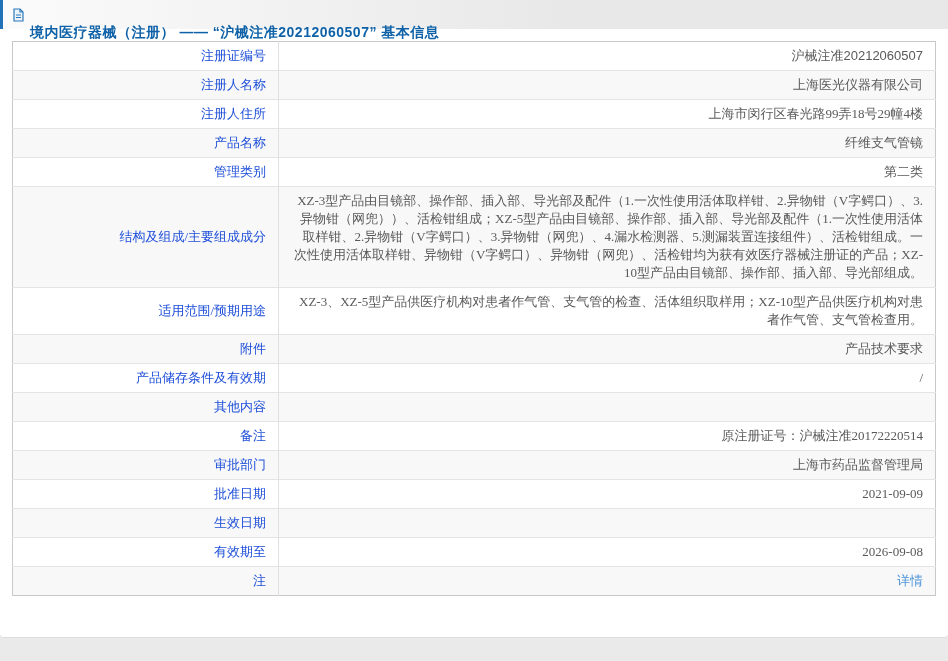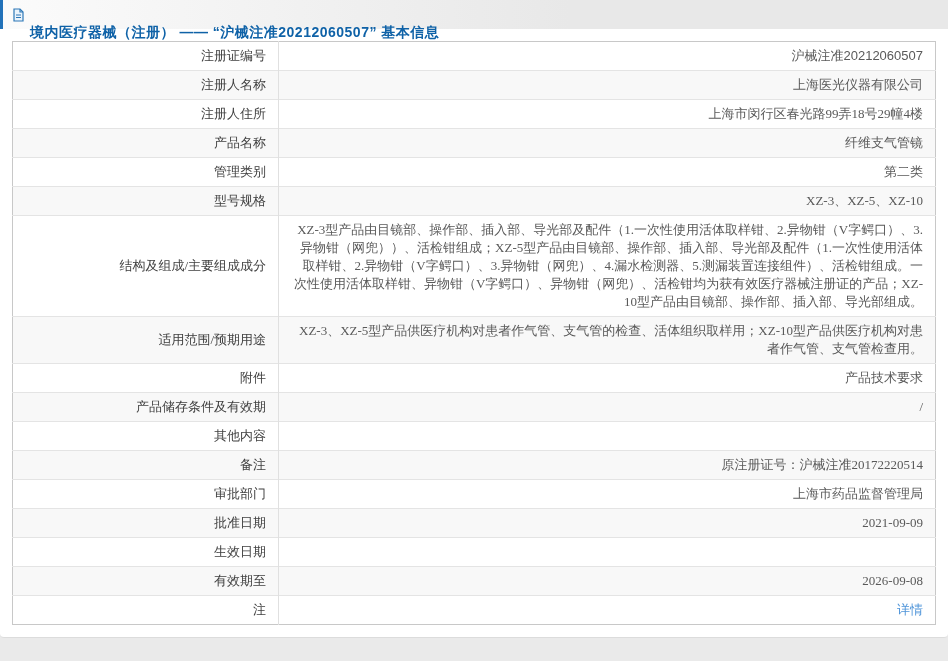--- a/index.html
+++ b/index.html
@@ -44,21 +44,21 @@
   table.info tr + tr td{border-top:1px solid #e4e4e4;font-family:Liberation Serif, serif;}
   td{
     font-size:13px;line-height:18px;color:#595959;
     padding:5px 12px;vertical-align:middle;
     height:17px;
   }
   td.label{
     width:241px;
     text-align:right;
     border-right:1px solid #e0e0e0;
-    color:#404040;
+    color:#1d4ed8;
     white-space:nowrap;
   }
   td.value{text-align:right;word-break:break-all;}
   td.value a{
     color:#4e94d9;text-decoration:none;cursor:pointer;
   }
 </style>
 </head>
 <body>
 
@@ -89,24 +89,20 @@
           <td class="label"><span>注册人住所</span></td>
           <td class="value"><span>上海市闵行区春光路99弄18号29幢4楼</span></td>
         </tr>
         <tr>
           <td class="label"><span>产品名称</span></td>
           <td class="value"><span>纤维支气管镜</span></td>
         </tr>
         <tr>
           <td class="label"><span>管理类别</span></td>
           <td class="value"><span>第二类</span></td>
-        </tr>
-        <tr>
-          <td class="label"><span>型号规格</span></td>
-          <td class="value"><span>XZ-3、XZ-5、XZ-10</span></td>
         </tr>
         <tr>
           <td class="label"><span>结构及组成/主要组成成分</span></td>
           <td class="value"><span>XZ-3型产品由目镜部、操作部、插入部、导光部及配件（1.一次性使用活体取样钳、2.异物钳（V字鳄口）、3.异物钳（网兜））、活检钳组成；XZ-5型产品由目镜部、操作部、插入部、导光部及配件（1.一次性使用活体取样钳、2.异物钳（V字鳄口）、3.异物钳（网兜）、4.漏水检测器、5.测漏装置连接组件）、活检钳组成。一次性使用活体取样钳、异物钳（V字鳄口）、异物钳（网兜）、活检钳均为获有效医疗器械注册证的产品；XZ-10型产品由目镜部、操作部、插入部、导光部组成。</span></td>
         </tr>
         <tr>
           <td class="label"><span>适用范围/预期用途</span></td>
           <td class="value"><span>XZ-3、XZ-5型产品供医疗机构对患者作气管、支气管的检查、活体组织取样用；XZ-10型产品供医疗机构对患者作气管、支气管检查用。</span></td>
         </tr>
         <tr>

